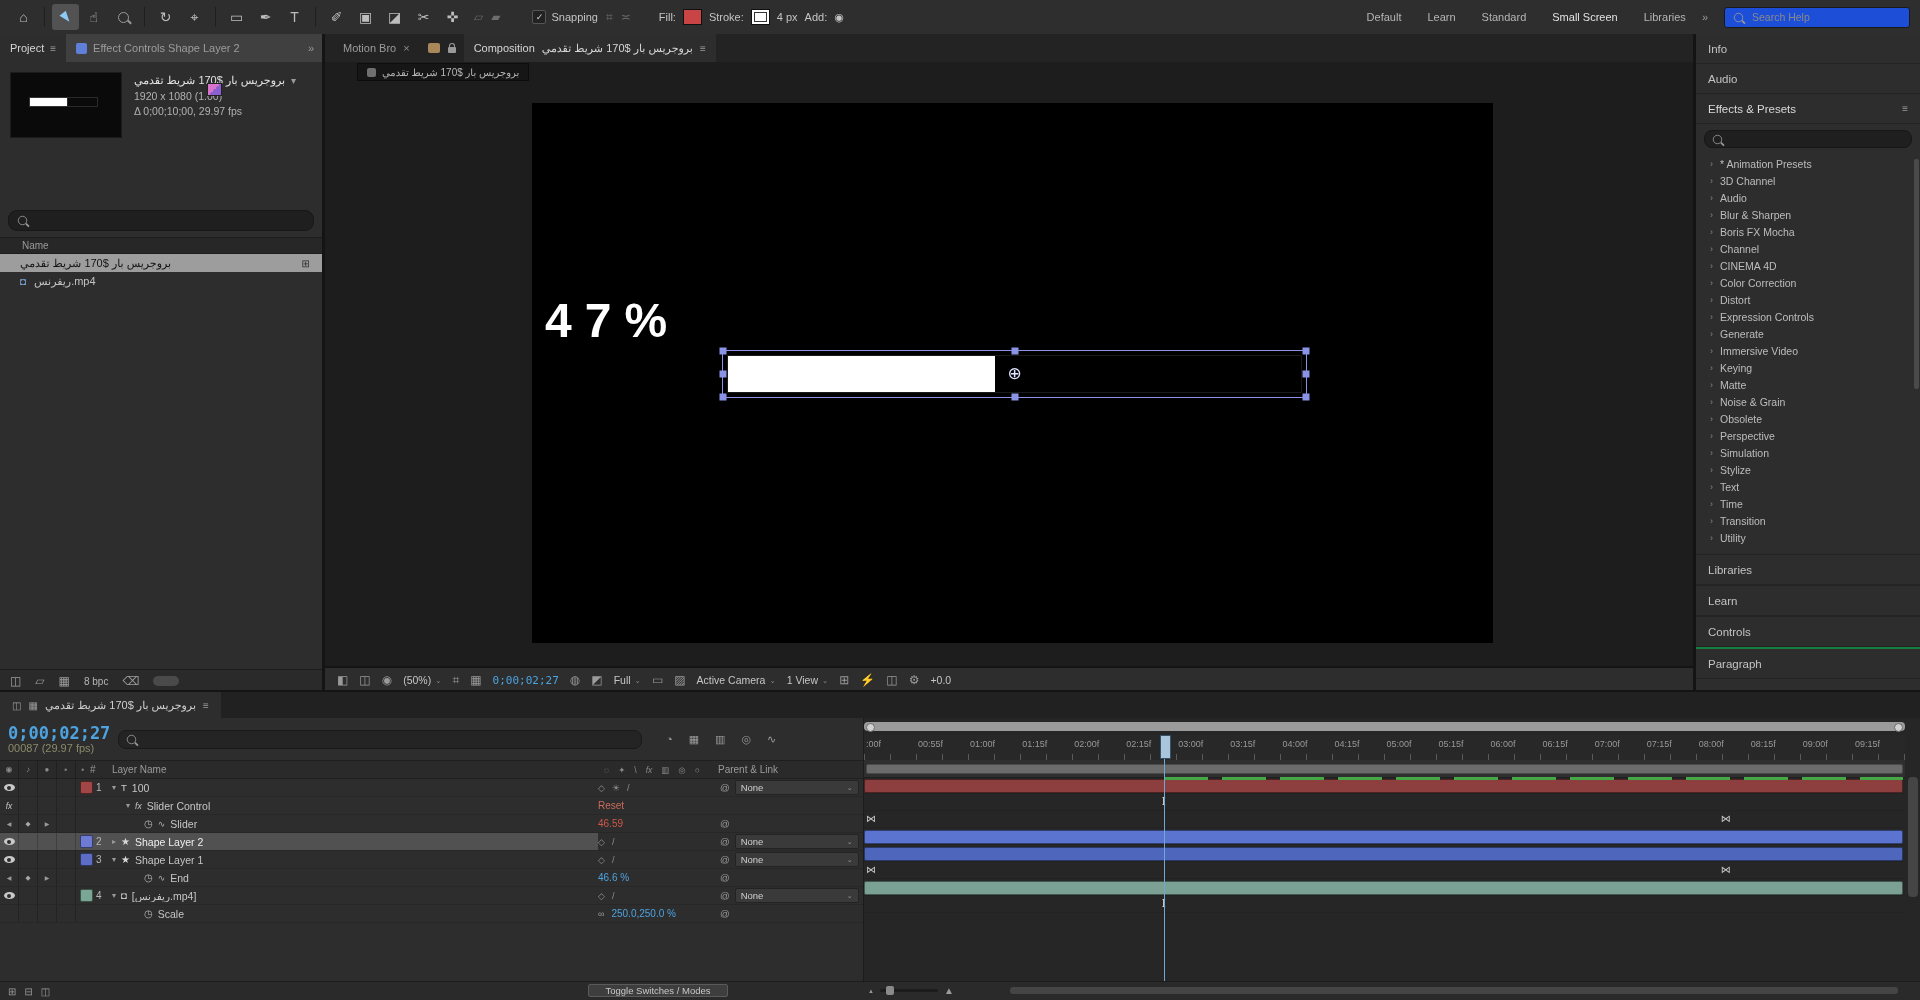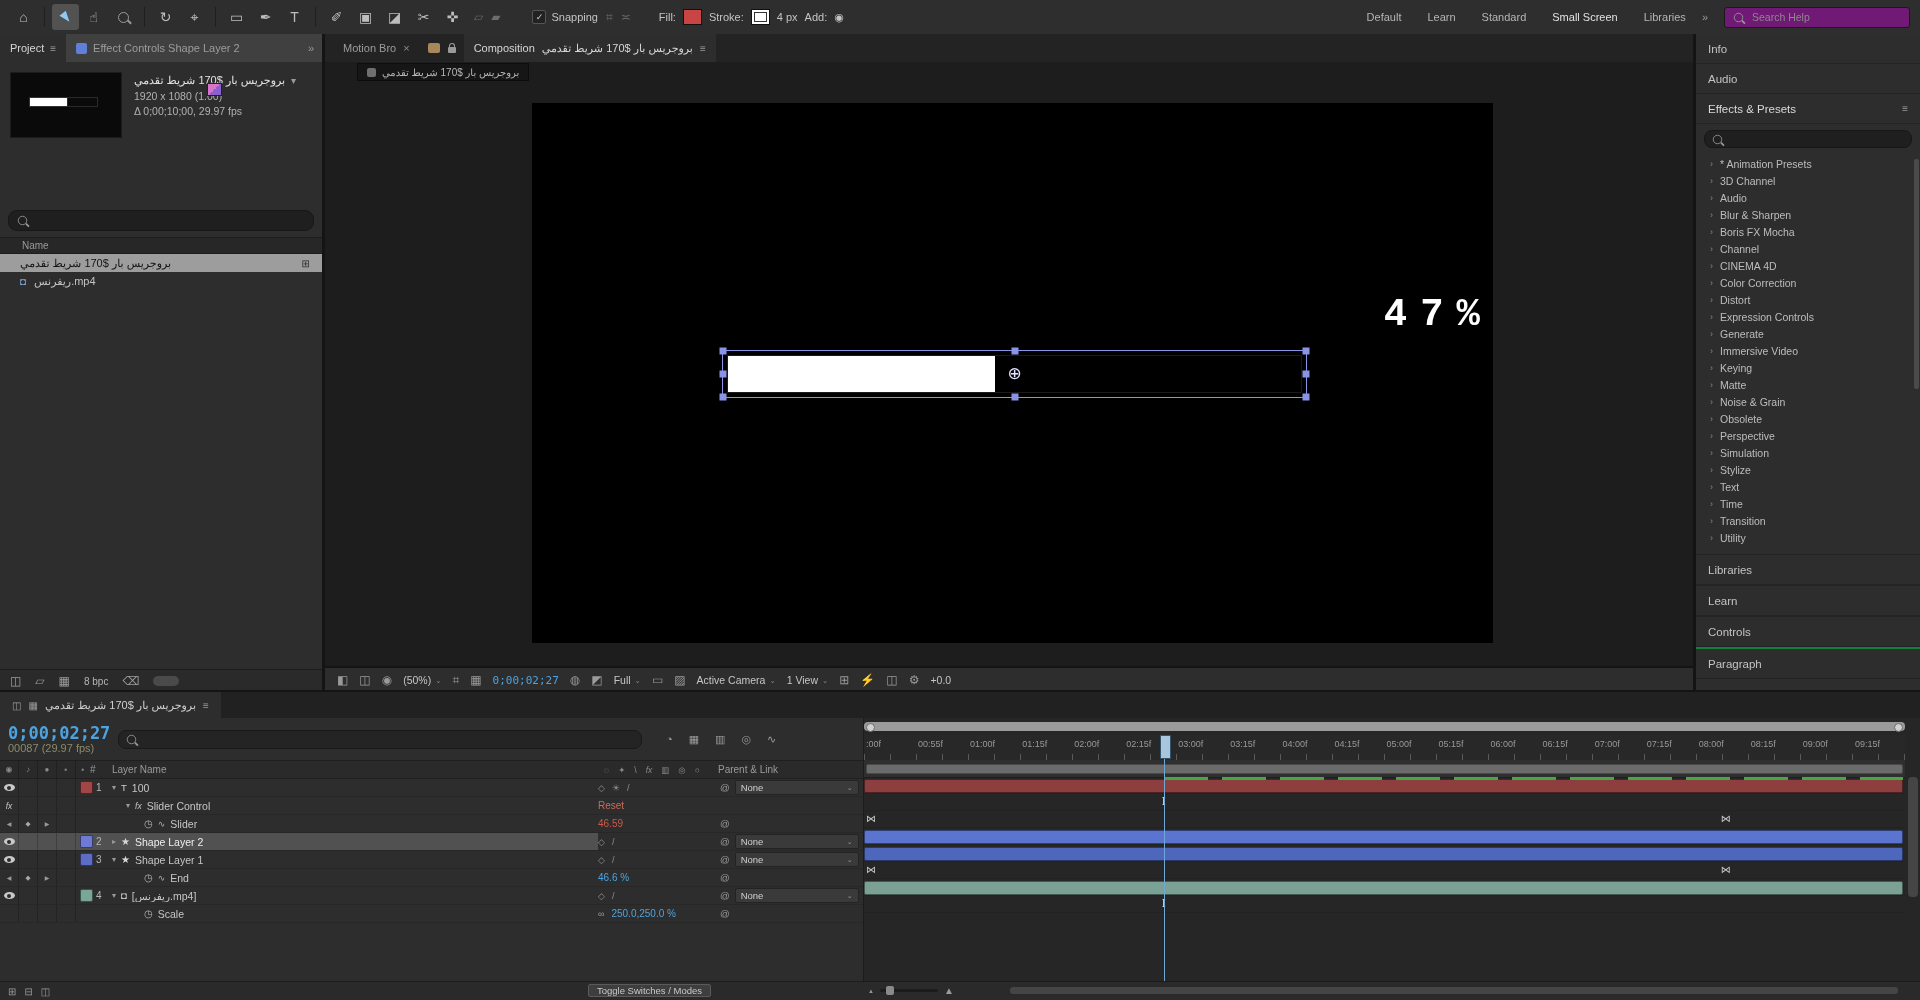--- a/index.html
+++ b/index.html
@@ -20,21 +20,21 @@
   .dim{color:#6d6d6d;font-size:12px}
   .snap{display:flex;align-items:center;gap:5px;color:#c4c4c4;font-size:11px;margin-left:24px}
   .cb{width:12px;height:12px;background:#222;border:1px solid #555;border-radius:2px;display:flex;align-items:center;justify-content:center;font-size:9px;color:#d0d0d0}
   .fillstroke{display:flex;align-items:center;gap:7px;margin-left:20px;font-size:11px;color:#c4c4c4}
   .swatch{width:17px;height:14px;border:1px solid #101010}
   .swatch.fill{background:var(--fill-red,#c94444)}
   .swatch.stroke{background:#fff;box-shadow:inset 0 0 0 2px #fff,inset 0 0 0 3px #333}
   .workspaces{display:flex;gap:26px;margin-left:auto;font-size:11px;color:#b5b5b5}
   .ws:nth-child(4){color:#e2e2e2}
   .morews{color:#9a9a9a;margin:0 8px}
-  .help-search{display:flex;align-items:center;gap:6px;background:#701a75;border:1px solid #191919;border-radius:3px;height:19px;padding:0 8px;width:168px}
+  .help-search{display:flex;align-items:center;gap:6px;background:#1d4ed8;border:1px solid #191919;border-radius:3px;height:19px;padding:0 8px;width:168px}
   .help-search input{background:transparent;border:none;outline:none;color:#bbb;font-size:10.5px;width:120px;font-family:inherit}
   .help-search input::placeholder{color:#8a8a8a}
   
   .main{position:absolute;top:34px;left:0;right:0;height:658px;display:flex}
   .panel{background:#2d2d2d}
   
   .project{width:322px;display:flex;flex-direction:column;border-right:3px solid #141414}
   .ptabs{height:28px;background:#404040;display:flex;align-items:center}
   .ptab{height:100%;display:flex;align-items:center;gap:6px;padding:0 10px;font-size:11px;color:#9c9c9c;white-space:nowrap}
   .ptab.active{background:#2d2d2d;color:#d6d6d6}
@@ -67,21 +67,21 @@
   .vtabs{height:28px;background:#232323;display:flex;align-items:center;padding-left:8px;gap:8px}
   .vtab{height:100%;display:flex;align-items:center;gap:7px;padding:0 10px;font-size:11px;color:#9c9c9c;white-space:nowrap}
   .vtab.active{background:#2d2d2d;color:#d6d6d6}
   .x{color:#8b8b8b;font-size:11px}
   .mini-lock{width:8px;height:6px;background:#9a9a9a;border-radius:1px;position:relative;display:inline-block;margin-top:3px}
   .mini-lock::before{content:"";position:absolute;top:-4px;left:1px;width:4px;height:4px;border:1.5px solid #9a9a9a;border-bottom:none;border-radius:3px 3px 0 0}
   .vcrumb{height:20px;background:#1d1d1d;display:flex;align-items:center;padding-left:32px}
   .crumb{display:flex;align-items:center;gap:6px;background:#161616;border:1px solid #0d0d0d;height:16px;padding:0 9px;font-size:10px;color:#b8b8b8}
   .canvas{flex:1;position:relative}
   .comp{position:absolute;left:207px;top:21px;width:961px;height:540px;background:#000}
-  .pct{position:absolute;top:190px;left:0;right:0;text-align:right;color:#fff;font-family:Liberation Mono, monospace;font-weight:700;font-size:39px;letter-spacing:13px;text-indent:13px}
+  .pct{position:absolute;top:190px;left:0;right:0;text-align:left;color:#fff;font-family:Liberation Sans, sans-serif;font-weight:700;font-size:48px;letter-spacing:13px;text-indent:13px}
   .pbar-wrap{position:absolute;left:195px;top:252px;width:575px;height:38px}
   .pbar{position:absolute;inset:0;border:1px solid rgba(255,255,255,.10)}
   .pfillbar{position:absolute;left:0;top:0;bottom:0;background:#fff}
   .selbox{position:absolute;left:-5px;top:-5px;right:-5px;bottom:-5px;border:1px solid var(--selection-blue,#8a93e6)}
   .hd{position:absolute;width:7px;height:7px;background:var(--selection-blue,#8a93e6);transform:translate(-50%,-50%)}
   .anchor{position:absolute;left:50%;top:50%;transform:translate(-50%,-52%);color:#dfe3ff;font-size:17px}
   .vbar{height:24px;background:#2d2d2d;border-top:2px solid #141414;display:flex;align-items:center;gap:11px;padding:0 12px;font-size:10.5px;color:#c4c4c4}
   .vbar .ic{color:#9a9a9a;font-size:12px}
   .dd{display:flex;gap:4px;align-items:center;color:#c6c6c6;white-space:nowrap}
   .dd .c{font-size:7.5px;color:#8a8a8a}
@@ -168,21 +168,21 @@
   .bar{position:absolute;left:0;right:2px;top:2px;height:12px;border-radius:2px;border:1px solid rgba(0,0,0,.45)}
   .cache{position:absolute;left:28.8%;right:2px;top:0;height:3px;background:repeating-linear-gradient(90deg,var(--cache-green,#44a944) 0 44px,transparent 44px 58px);z-index:2}
   .bt{position:absolute;top:2px;font-size:10px;color:#c9c9c9;line-height:12px}
   .bt.l{left:2px}.bt.r{left:82.3%}
   .ib{position:absolute;top:1px;left:28.8%;transform:translateX(-50%);font-family:"DejaVu Serif",serif;font-size:11px;color:#d8d8d8;line-height:14px}
   .cti{position:absolute;top:17px;bottom:0;left:300px;width:1px;background:var(--cti-blue,#6fa8d6);z-index:5}
   .cti-head{position:absolute;top:0;left:-4px;width:9px;height:22px;background:#a9c6dd;border:1px solid #33526b;border-radius:1px}
   .vsb{position:absolute;right:2px;top:59px;width:10px;height:120px;background:#454545;border-radius:4px}
   .tfoot{height:18px;background:#2a2a2a;border-top:1px solid #1c1c1c;display:flex;align-items:center;padding:0 8px;gap:10px;position:relative}
   .tf-ic{color:#9a9a9a;font-size:10px;display:flex;gap:8px}
-  .toggle-btn{position:absolute;left:588px;top:2px;width:123px;height:13px;background:#3e3e3e;border:1px solid #5a5a5a;border-radius:2px;color:#c9c9c9;font-size:9.5px;font-family:inherit;display:flex;align-items:center;justify-content:center;padding:0}
+  .toggle-btn{position:absolute;left:588px;top:2px;width:140px;height:13px;background:#3e3e3e;border:1px solid #5a5a5a;border-radius:2px;color:#c9c9c9;font-size:9.5px;font-family:inherit;display:flex;align-items:center;justify-content:center;padding:0}
   .zoomctl{position:absolute;left:868px;top:3px;display:flex;align-items:center;gap:6px;color:#9a9a9a}
   .mtn.s{font-size:6px}.mtn.b{font-size:10px}
   .ztrack{width:58px;height:3px;background:#1c1c1c;border-radius:2px;position:relative;display:inline-block}
   .zknob{position:absolute;left:6px;top:-3px;width:8px;height:9px;background:#8a8a8a;border-radius:2px}
   .hsb{position:absolute;left:1010px;right:22px;top:5px;height:7px;background:#454545;border-radius:3px}
 </style>
 </head>
 <body>
 
 <header class="topbar">

